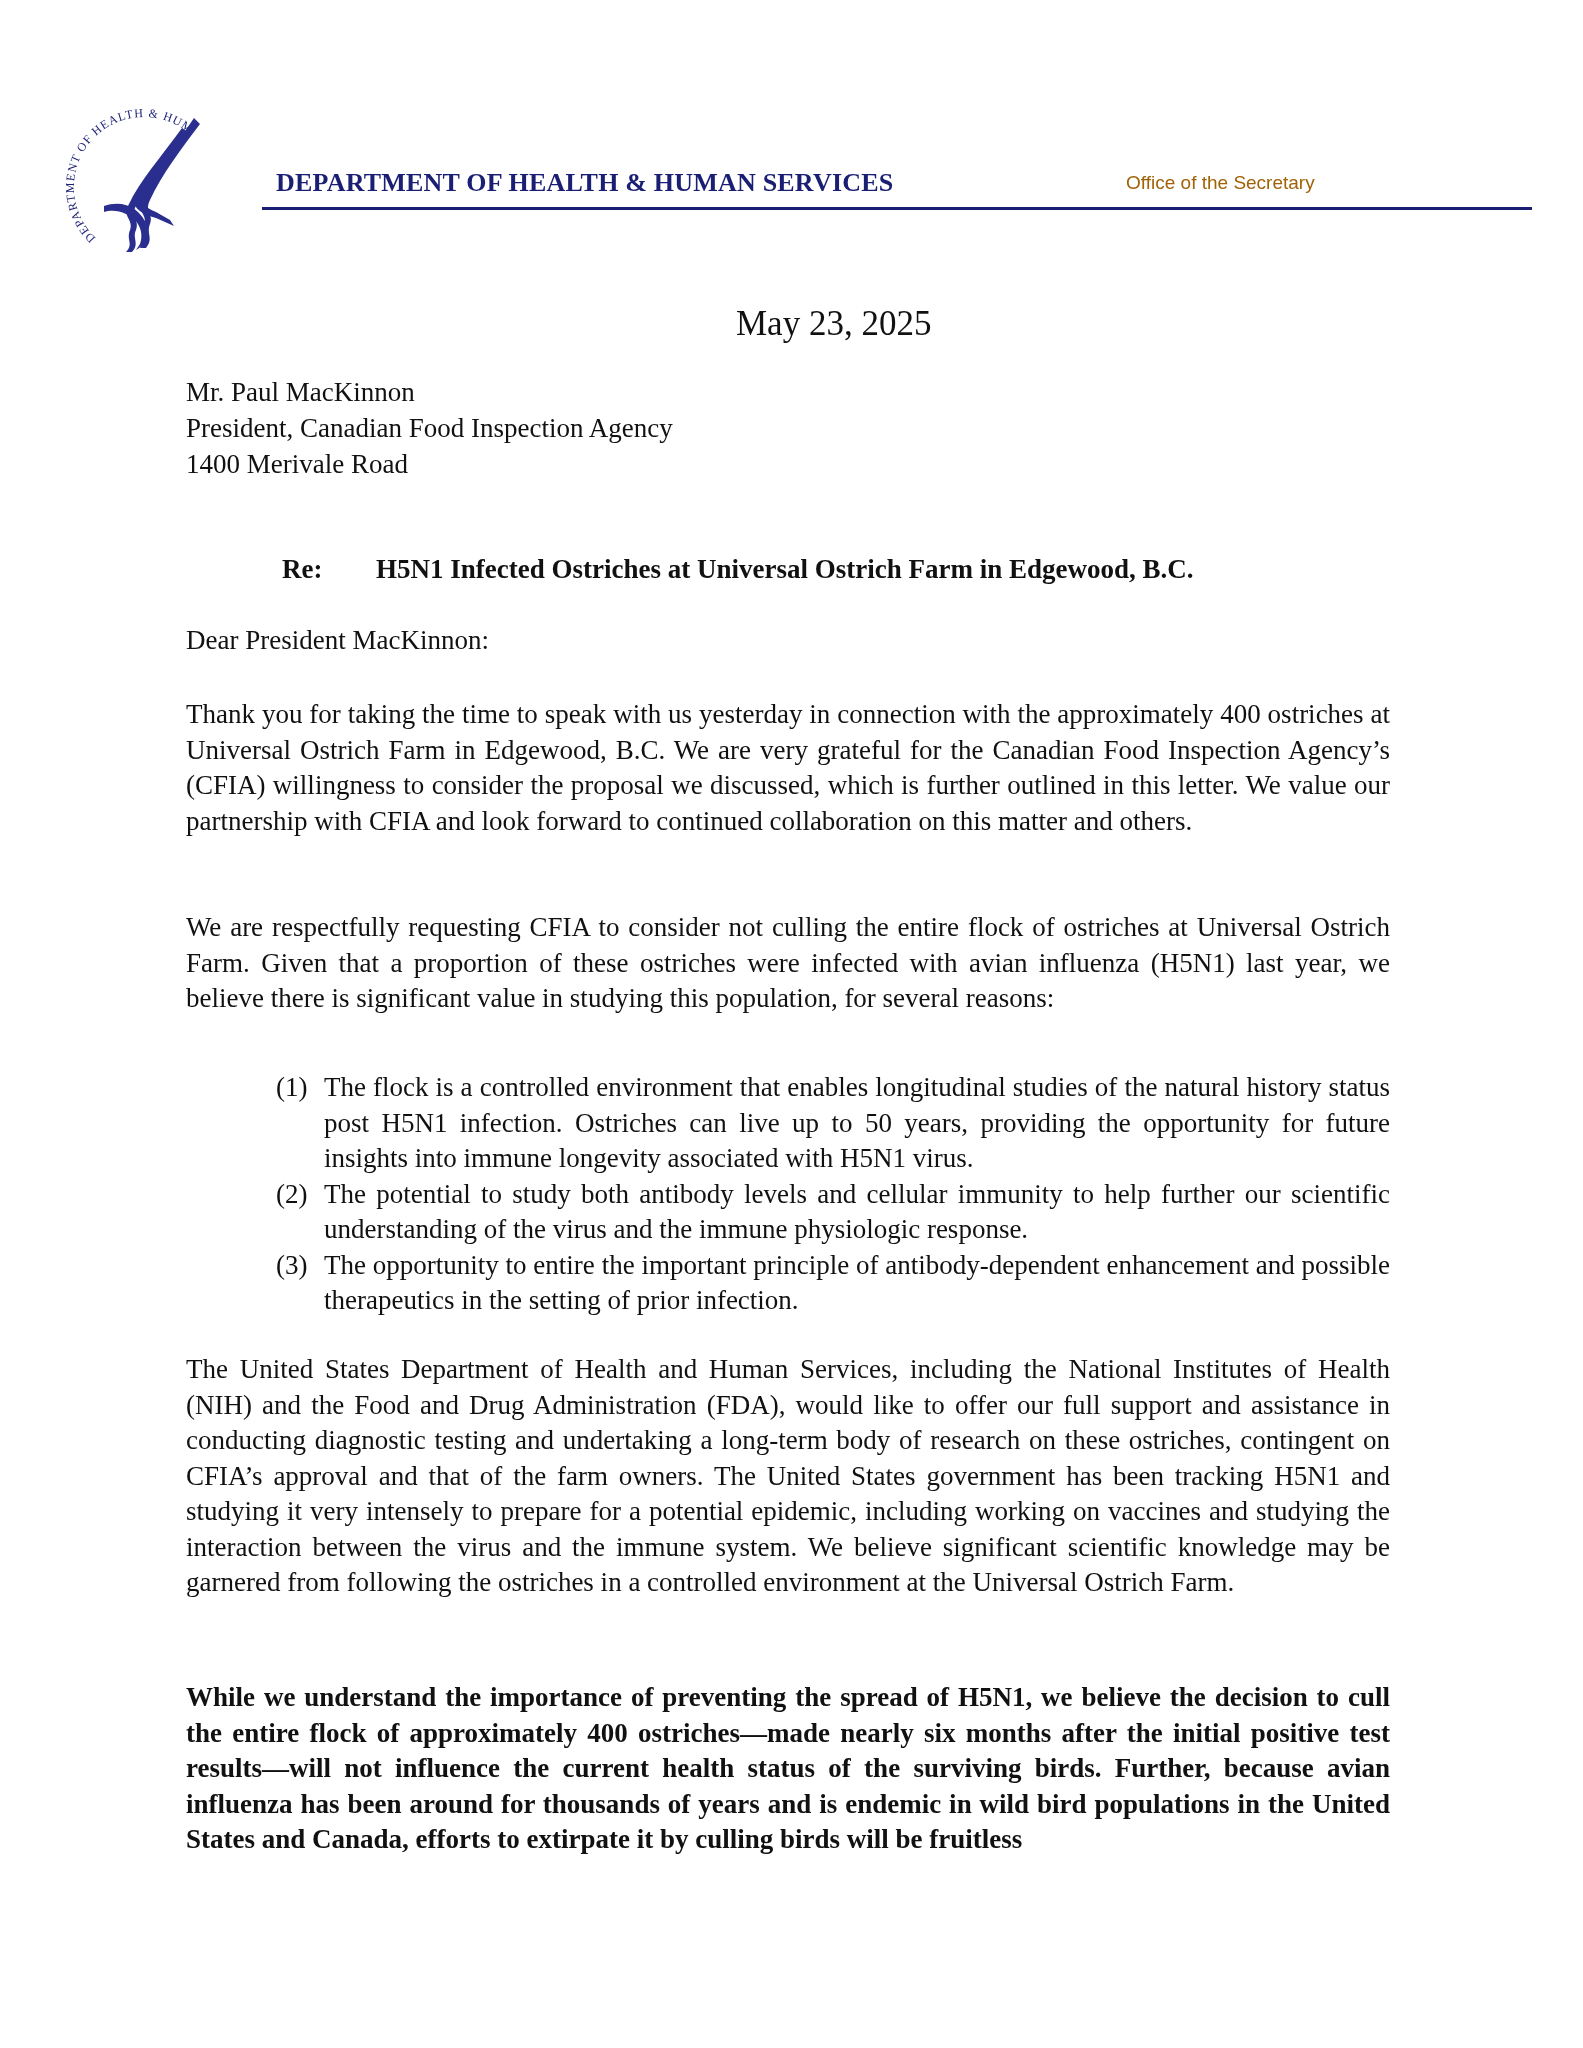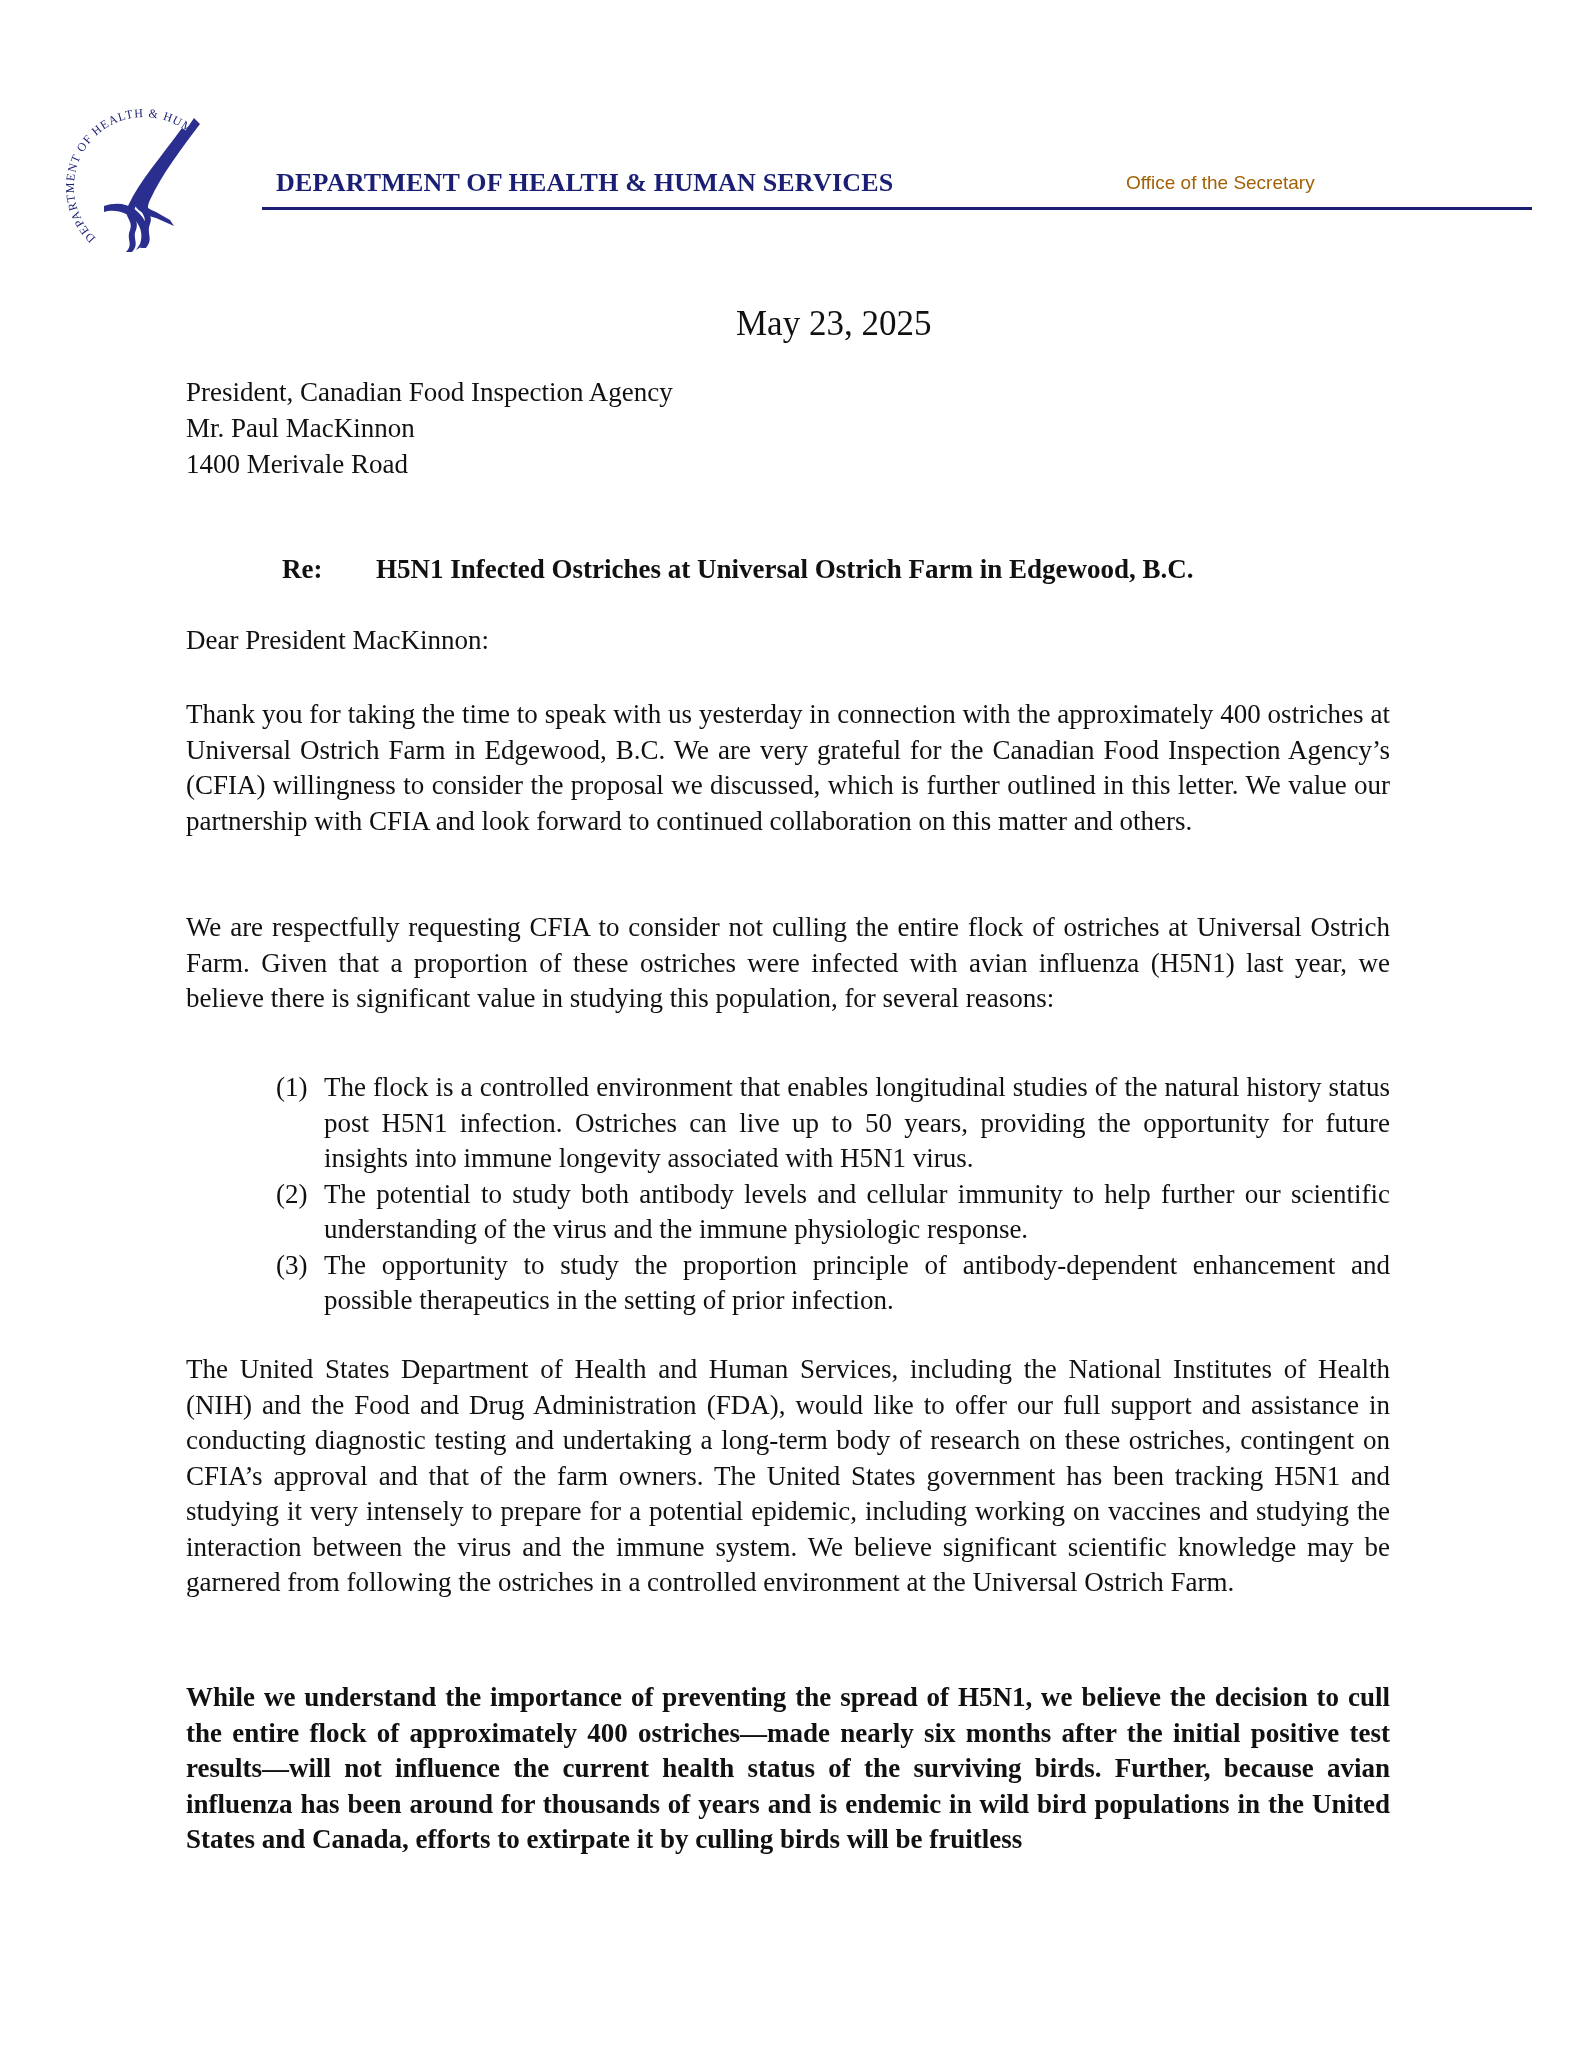--- a/index.html
+++ b/index.html
@@ -47,22 +47,22 @@
   </svg>
 </div>
 
 <div class="dept">DEPARTMENT OF HEALTH &amp; HUMAN SERVICES</div>
 <div class="office">Office of the Secretary</div>
 <div class="rule"></div>
 
 <div class="date">May 23, 2025</div>
 
 <div class="addr">
+  <div>Mr. Paul MacKinnon</div>
   <div>President, Canadian Food Inspection Agency</div>
-  <div>Mr. Paul MacKinnon</div>
   <div>1400 Merivale Road</div>
 </div>
 
 <div class="re">
   <span class="lbl">Re:</span><span>H5N1 Infected Ostriches at Universal Ostrich Farm in Edgewood, B.C.</span>
 </div>
 
 <div class="salutation">Dear President MacKinnon:</div>
 
 <div class="para p1">Thank you for taking the time to speak with us yesterday in connection with the approximately 400 ostriches at Universal Ostrich Farm in Edgewood, B.C. We are very grateful for the Canadian Food Inspection Agency’s (CFIA) willingness to consider the proposal we discussed, which is further outlined in this letter. We value our partnership with CFIA and look forward to continued collaboration on this matter and others.</div>
@@ -72,18 +72,18 @@
   <div class="li">
     <span class="num">(1)</span>
     <span class="txt">The flock is a controlled environment that enables longitudinal studies of the natural history status post H5N1 infection. Ostriches can live up to 50 years, providing the opportunity for future insights into immune longevity associated with H5N1 virus.</span>
   </div>
   <div class="li">
     <span class="num">(2)</span>
     <span class="txt">The potential to study both antibody levels and cellular immunity to help further our scientific understanding of the virus and the immune physiologic response.</span>
   </div>
   <div class="li">
     <span class="num">(3)</span>
-    <span class="txt">The opportunity to study the proportion principle of antibody-dependent enhancement and possible therapeutics in the setting of prior infection.</span>
+    <span class="txt">The opportunity to entire the important principle of antibody-dependent enhancement and possible therapeutics in the setting of prior infection.</span>
   </div>
 </div>
 
 <div class="para p3">The United States Department of Health and Human Services, including the National Institutes of Health (NIH) and the Food and Drug Administration (FDA), would like to offer our full support and assistance in conducting diagnostic testing and undertaking a long-term body of research on these ostriches, contingent on CFIA’s approval and that of the farm owners.  The United States government has been tracking H5N1 and studying it very intensely to prepare for a potential epidemic, including working on vaccines and studying the interaction between the virus and the immune system. We believe significant scientific knowledge may be garnered from following the ostriches in a controlled environment at the Universal Ostrich Farm.</div>
 <div class="para p4">While we understand the importance of preventing the spread of H5N1, we believe the decision to cull the entire flock of approximately 400 ostriches—made nearly six months after the initial positive test results—will not influence the current health status of the surviving birds. Further, because avian influenza has been around for thousands of years and is endemic in wild bird populations in the United States and Canada, efforts to extirpate it by culling birds will be fruitless</div>
 
 </body></html>

